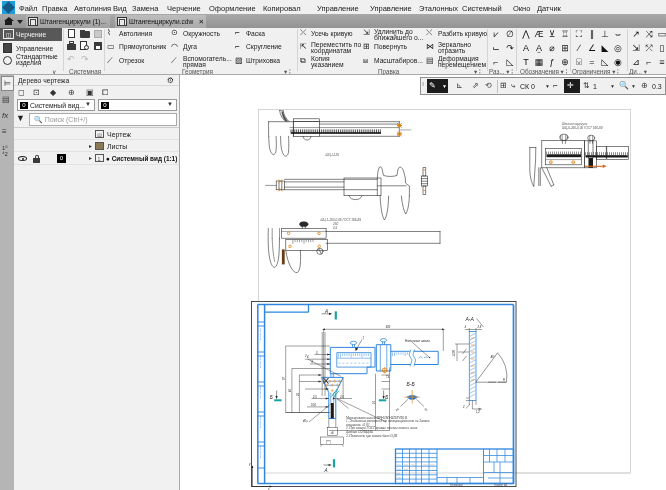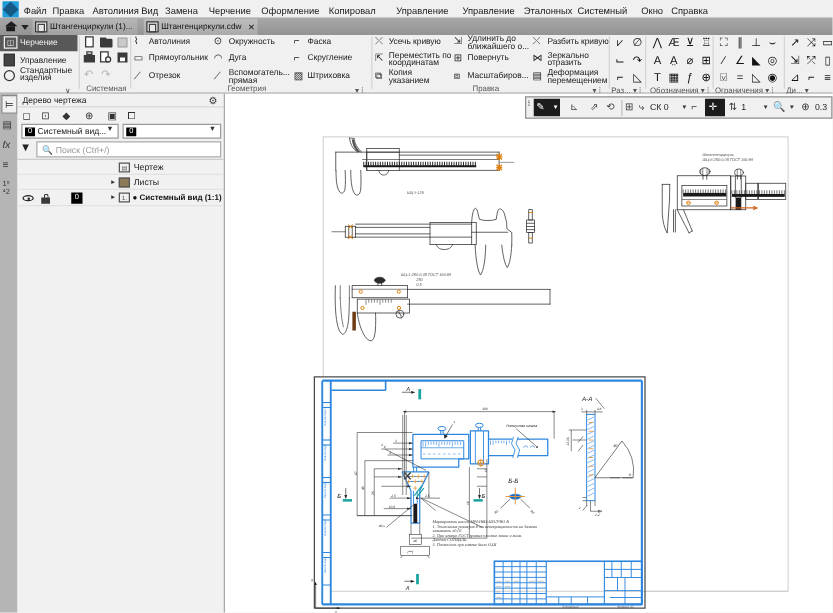--- a/index.html
+++ b/index.html
@@ -34,21 +34,21 @@
   <span style="left:113px">Вид</span>
   <span style="left:132px">Замена</span>
   <span style="left:167px">Черчение</span>
   <span style="left:209px">Оформление</span>
   <span style="left:263px">Копировал</span>
   <span style="left:317px">Управление</span>
   <span style="left:370px">Управление</span>
   <span style="left:419px">Эталонных</span>
   <span style="left:462px">Системный</span>
   <span style="left:513px">Окно</span>
-  <span style="left:537px">Справка</span>
+  <span style="left:537px">Датчик</span>
 </div>
 <div id="tabbar">
   <div style="position:absolute;left:5px;top:7px;width:7px;height:4px;background:#1c1c1c"></div>
   <div style="position:absolute;left:3.5px;top:3px;width:0;height:0;border-left:5px solid transparent;border-right:5px solid transparent;border-bottom:4px solid #1c1c1c"></div>
   <div style="position:absolute;left:17px;top:6px;width:0;height:0;border-left:3px solid transparent;border-right:3px solid transparent;border-top:4px solid #222"></div>
   <div class="tab" id="tab1">
       <div class="tabicon"></div>
       <span style="position:absolute;left:14px;top:3px">Штангенциркули (1)...</span>
     </div>
   <div class="tab" id="tab2">

